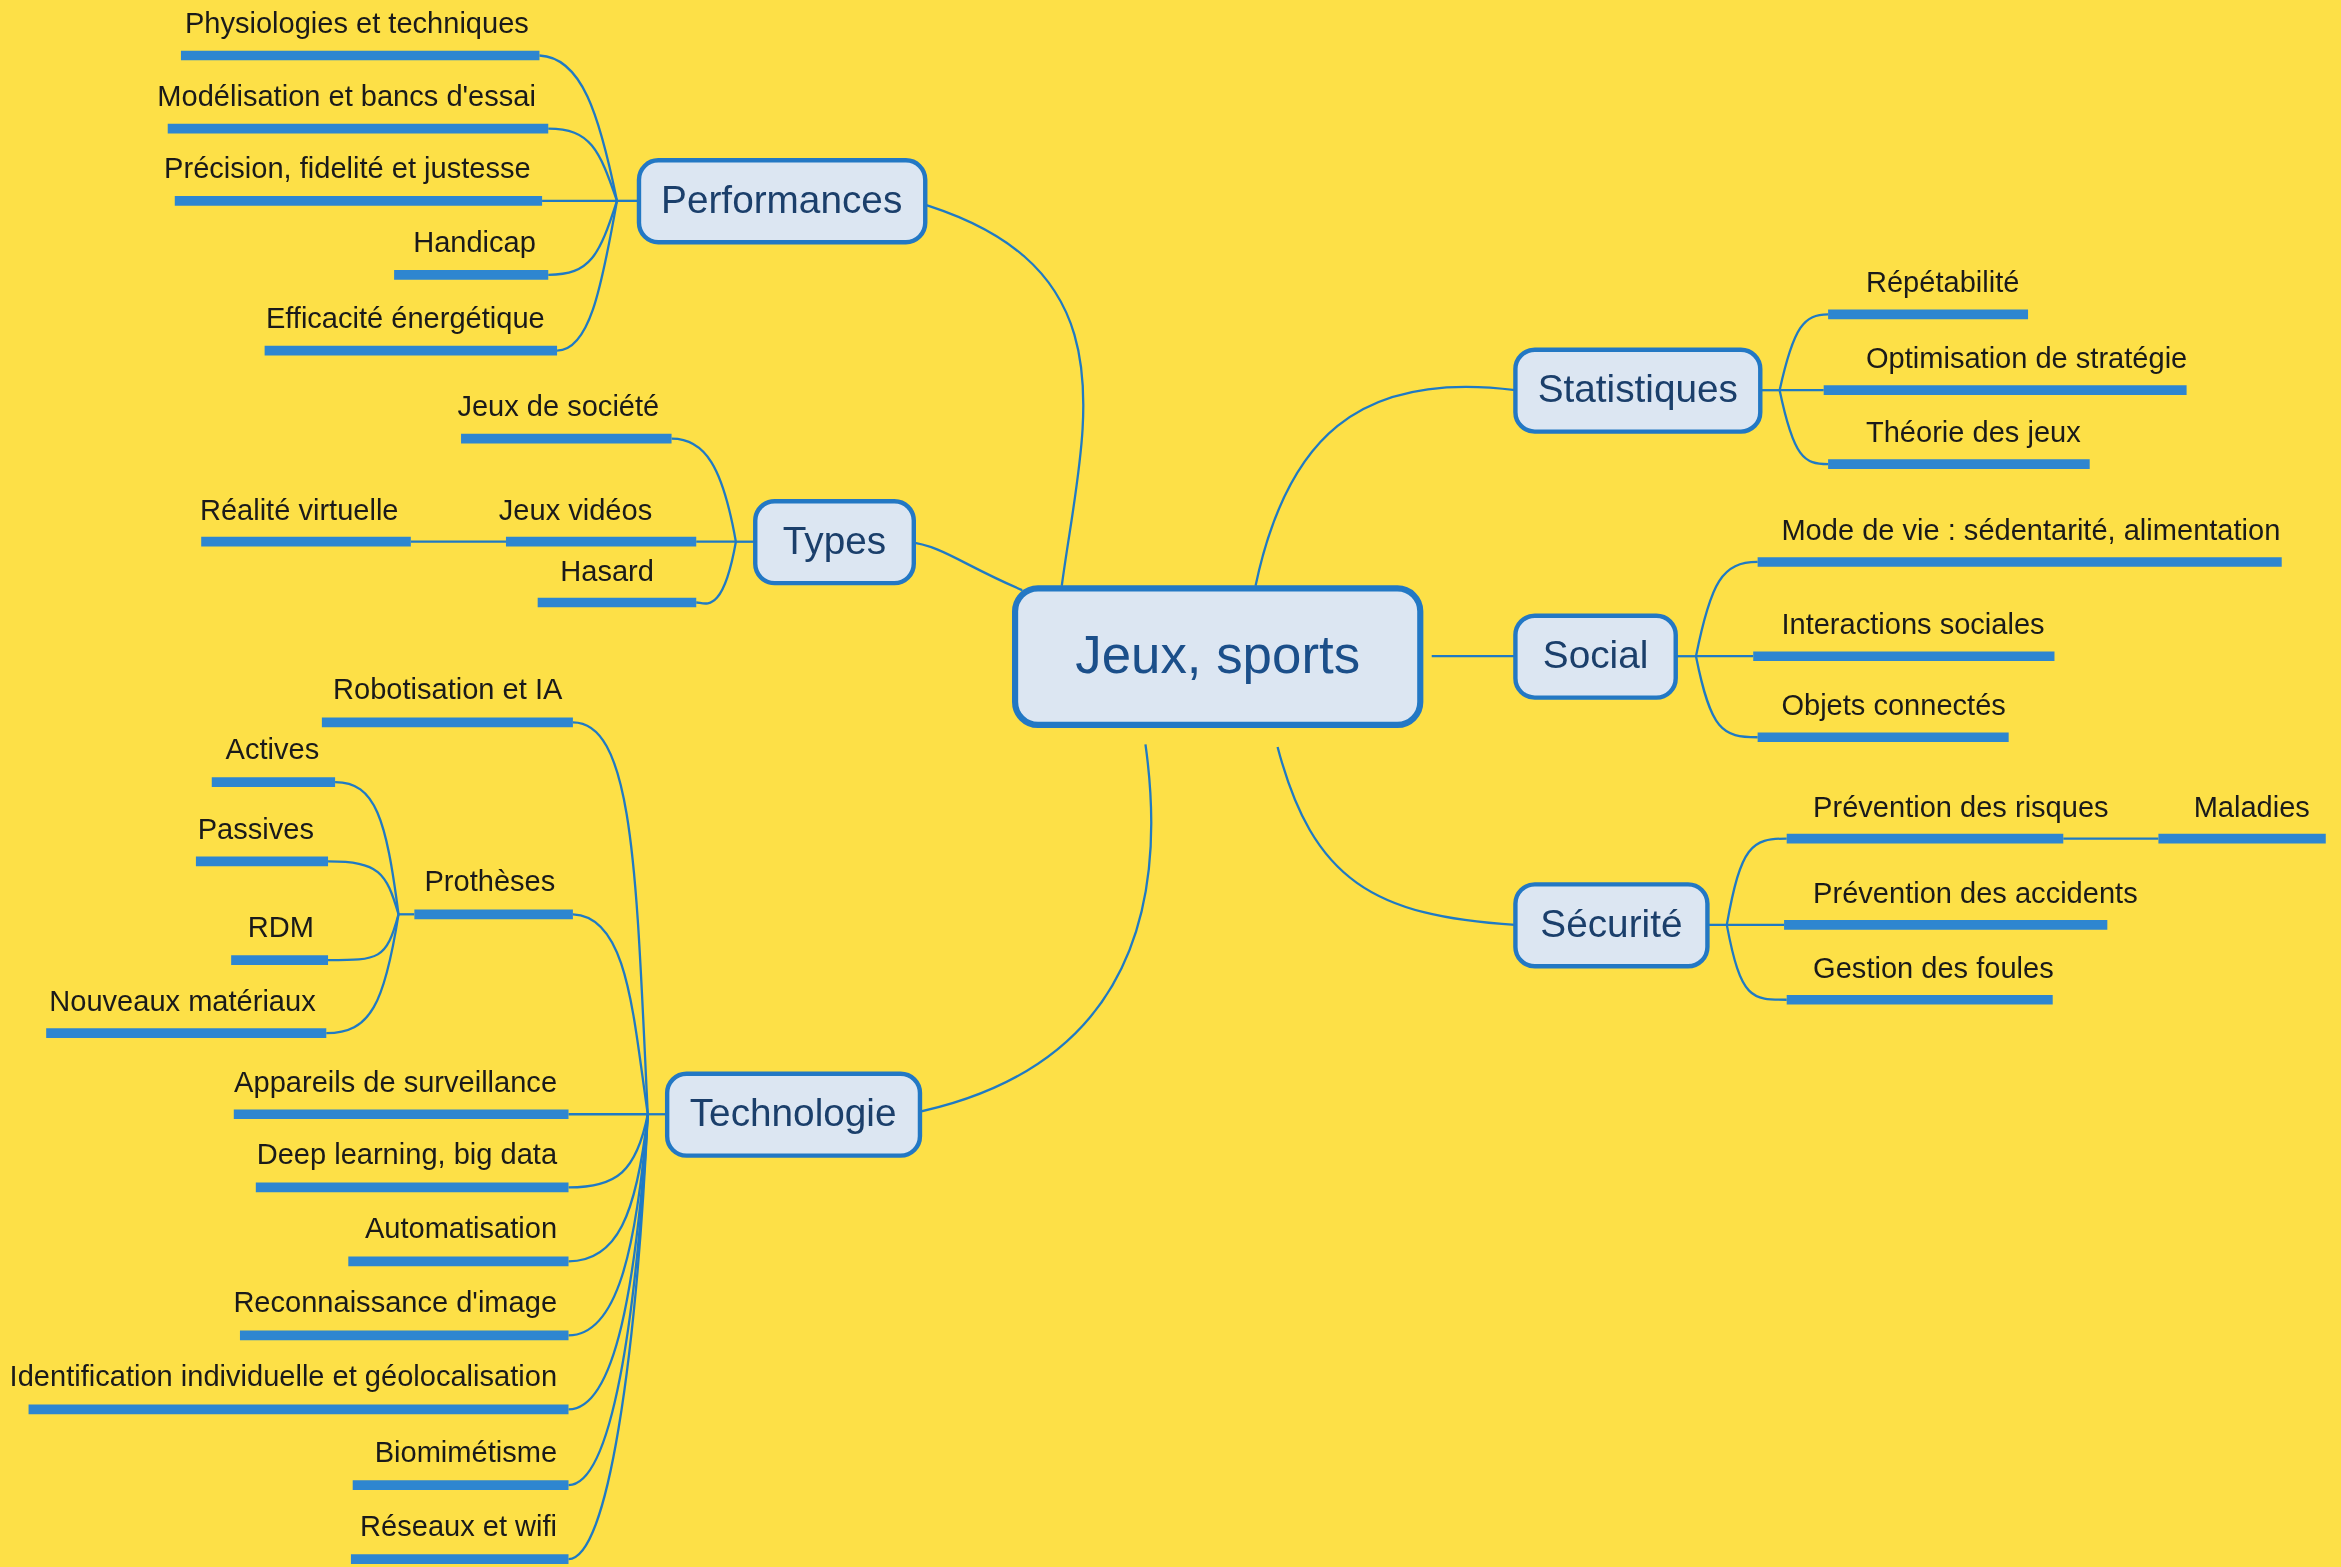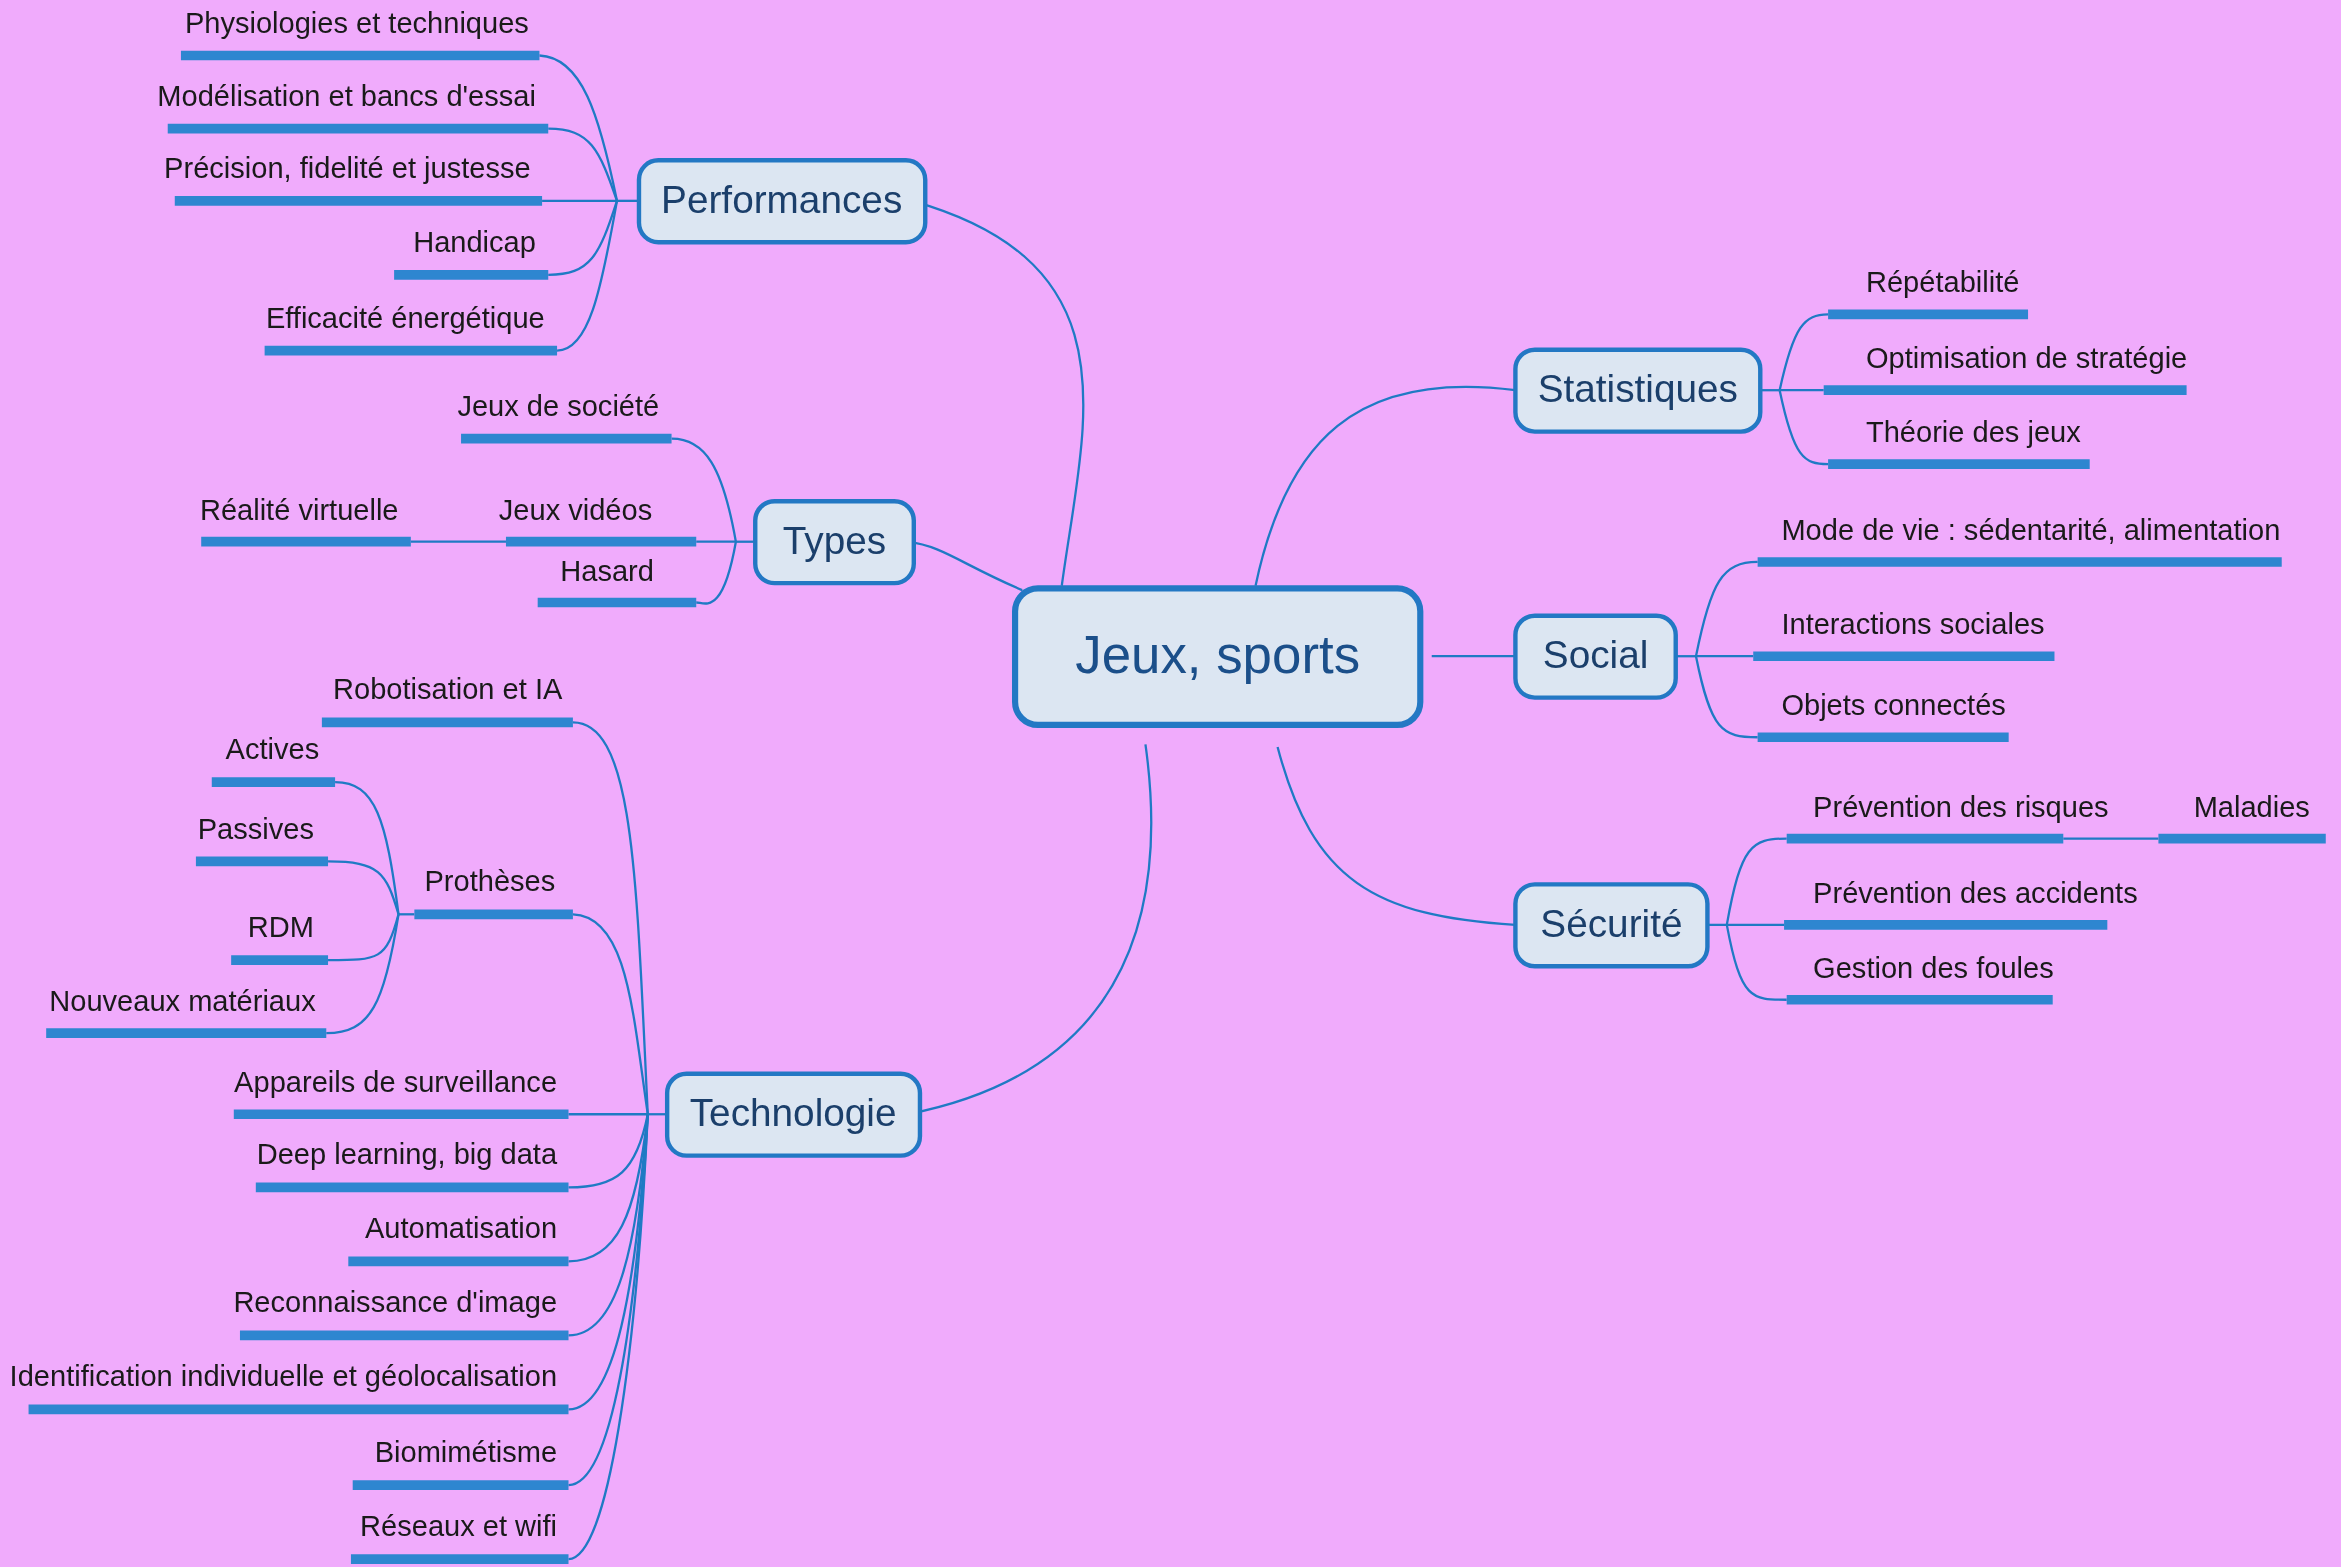--- a/index.html
+++ b/index.html
@@ -4,21 +4,21 @@
 <style>
   html, body {
     margin: 0;
     padding: 0;
     background: #ffffff;
   }
   #mindmap-root {
     position: relative;
     width: 2342px;
     height: 1567px;
-    background: #f0abfc;
+    background: #fde047;
     font-family: "Liberation Sans", sans-serif;
     overflow: hidden;
   }
   svg#mindmap-svg {
     position: absolute;
     top: 0; left: 0;
     width: 2342px;
     height: 1567px;
   }
   .connector {

